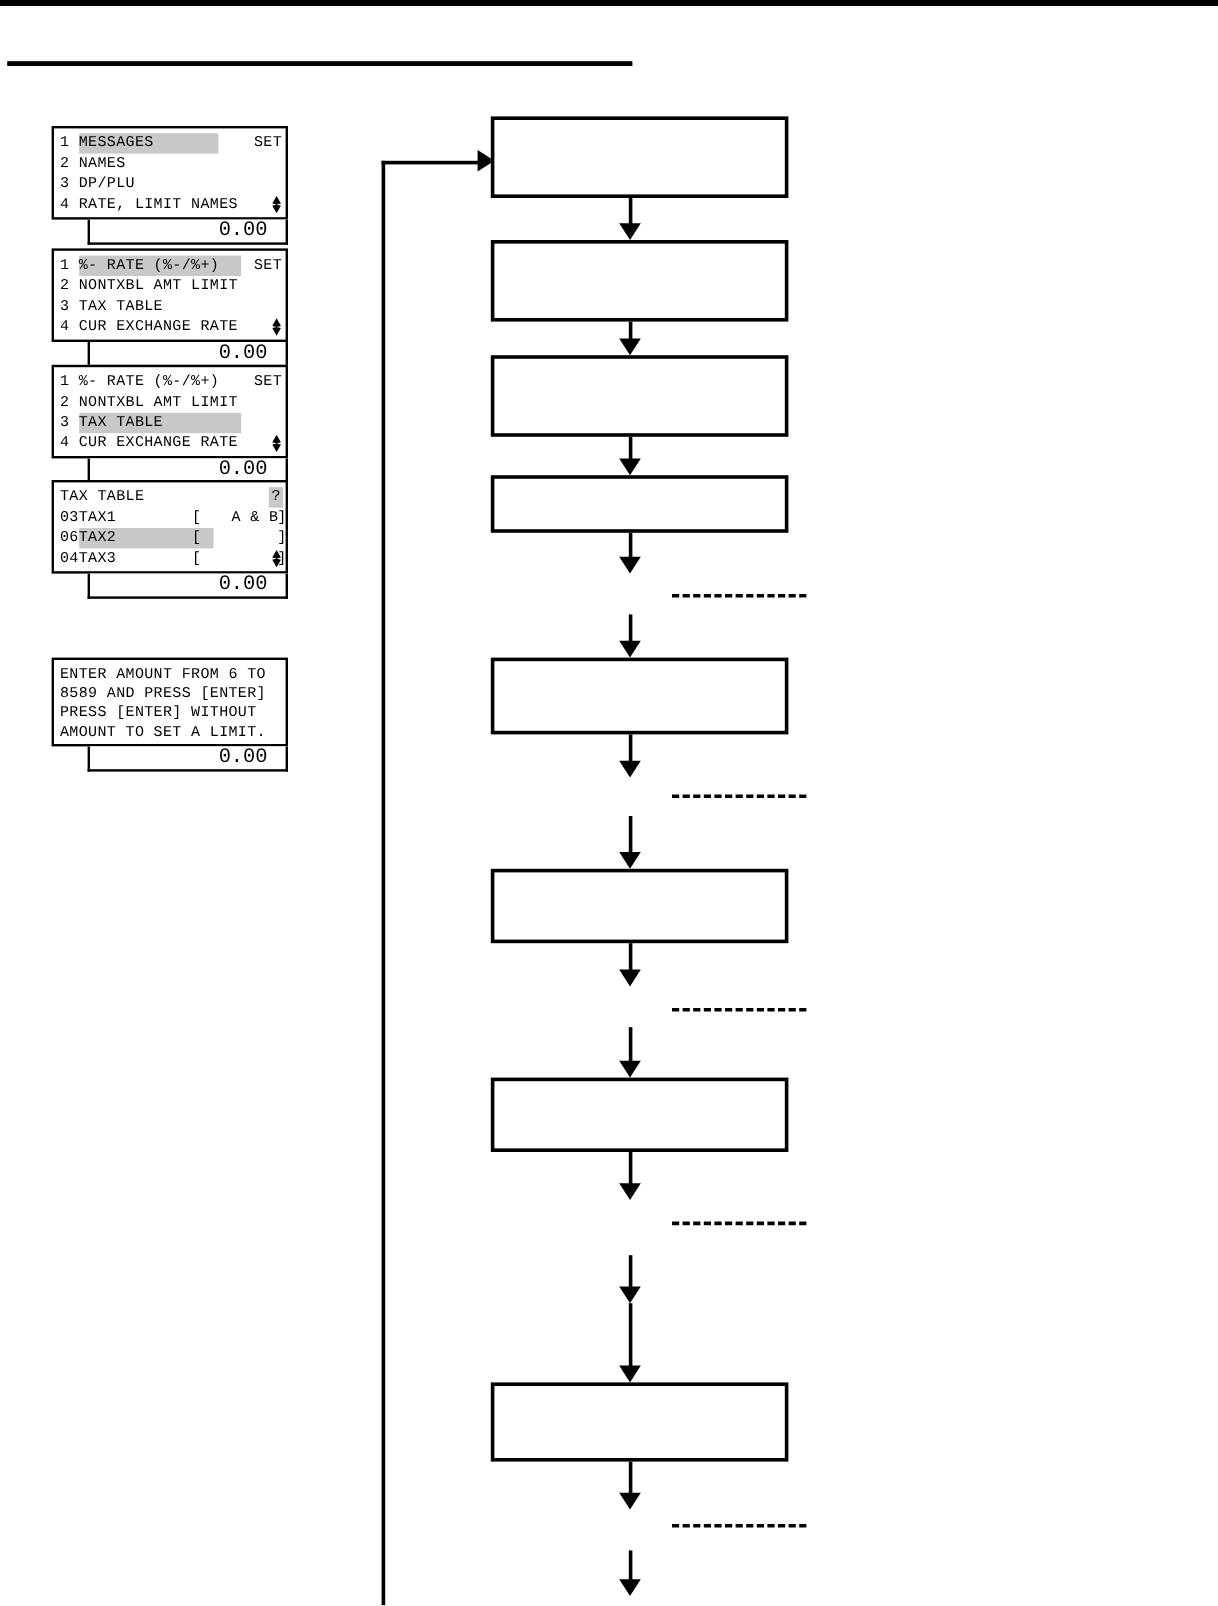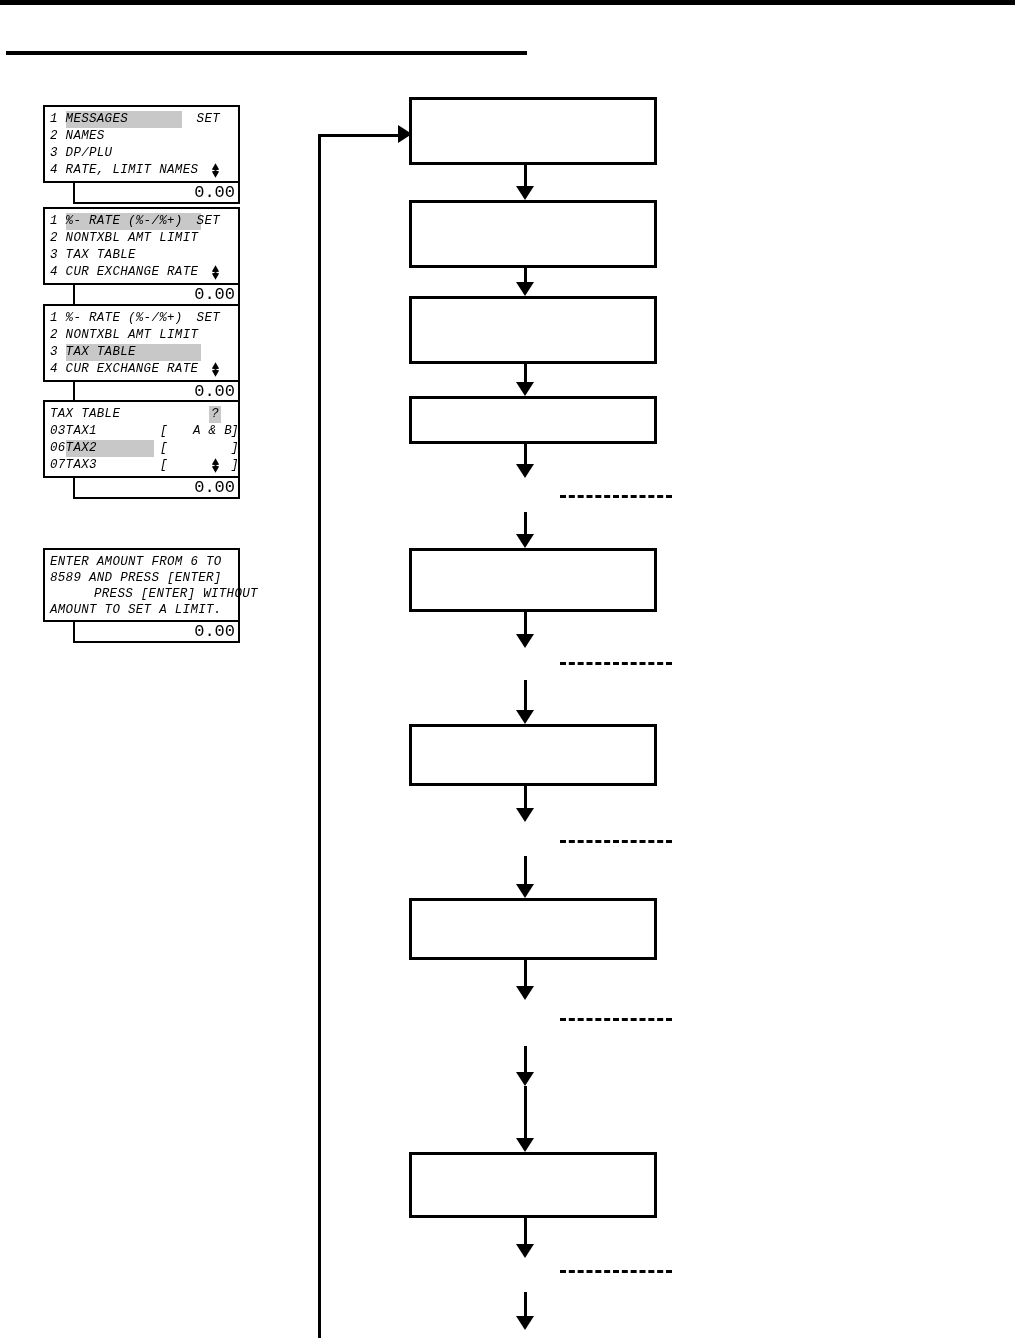--- a/index.html
+++ b/index.html
@@ -41,22 +41,21 @@
   .lcd {
     position: absolute;
     box-sizing: border-box;
     border: 2px solid #000000;
     background: #ffffff;
     font-family: "Liberation Mono", "DejaVu Sans Mono", monospace;
     font-size: 12.5px;
     line-height: 17px;
     letter-spacing: 0.3px;
     color: #000000;
-    padding: 4px 16px 3px 5px;
-    font-style: italic;
+    padding: 4px 1px 3px 5px;
   }
   .lcd-row {
     position: relative;
     height: 17px;
     white-space: pre;
   }
   .hl {
     background: #c8c8c8;
   }
   .lcd-right {
@@ -85,21 +84,21 @@
     box-sizing: border-box;
     border: 2px solid #000000;
     border-top: none;
     background: #ffffff;
     height: 21px;
     text-align: right;
     font-family: "Liberation Mono", "DejaVu Sans Mono", monospace;
     font-size: 17px;
     line-height: 19px;
     color: #000000;
-    padding-right: 3px;
+    padding-right: 15px;
     overflow: hidden;
   }
 
   
   .fc-box {
     position: absolute;
     box-sizing: border-box;
     border: 3px solid #000000;
     background: #ffffff;
   }
@@ -174,30 +173,30 @@
         <div class="lcd-row"><span>2 </span><span>NONTXBL AMT LIMIT</span></div>
         <div class="lcd-row"><span>3 </span><span class="hl" style="display: inline-block; width: 135px;">TAX TABLE</span></div>
         <div class="lcd-row"><span>4 </span><span>CUR EXCHANGE RATE</span><span class="scroll-diamond"><svg viewBox="0 0 10 16" width="9" height="15">
               <path d="M5 0 L9 7 L5 8 L1 7 Z M5 16 L1 9 L5 8 L9 9 Z" fill="#000"></path>
             </svg></span></div>
       </div>
       <div class="amount-bar" style="left: 73px; top: 382px; width: 167px;"><span>0.00</span></div>
       <div class="lcd" style="left: 43px; top: 400px; width: 197px; height: 78px;">
         <div class="lcd-row"><span>TAX TABLE</span><span class="lcd-qmark">?</span></div>
         <div class="lcd-row"><span>03</span><span>TAX1</span><span style="position: absolute; left: 110px; top: 0px; width: 72px;">[</span><span style="position: absolute; left: 118px; top: 0px; width: 64px; text-align: right;">A &amp; B</span><span style="position: absolute; left: 181px; top: 0px;">]</span></div>
-        <div class="lcd-row"><span>06</span><span class="hl" style="display: inline-block; width: 88px;">TAX2</span><span style="position: absolute; left: 110px; top: 0px; width: 72px;">[</span><span style="position: absolute; left: 118px; top: 0px; width: 64px; text-align: right;"></span><span style="position: absolute; left: 181px; top: 0px;">]</span></div>
-        <div class="lcd-row"><span>07</span><span>TAX3</span><span style="position: absolute; left: 110px; top: 0px; width: 72px;">[</span><span style="position: absolute; left: 118px; top: 0px; width: 64px; text-align: right;"></span><span style="position: absolute; left: 181px; top: 0px;">]</span><span class="scroll-diamond"><svg viewBox="0 0 10 16" width="9" height="15">
+        <div class="lcd-row"><span>06</span><span class="hl" style="display: inline-block; width: 112px;">TAX2</span><span style="position: absolute; left: 110px; top: 0px; width: 72px;">[</span><span style="position: absolute; left: 118px; top: 0px; width: 64px; text-align: right;"></span><span style="position: absolute; left: 181px; top: 0px;">]</span></div>
+        <div class="lcd-row"><span>04</span><span>TAX3</span><span style="position: absolute; left: 110px; top: 0px; width: 72px;">[</span><span style="position: absolute; left: 118px; top: 0px; width: 64px; text-align: right;"></span><span style="position: absolute; left: 181px; top: 0px;">]</span><span class="scroll-diamond"><svg viewBox="0 0 10 16" width="9" height="15">
               <path d="M5 0 L9 7 L5 8 L1 7 Z M5 16 L1 9 L5 8 L9 9 Z" fill="#000"></path>
             </svg></span></div>
       </div>
       <div class="amount-bar" style="left: 73px; top: 478px; width: 167px;"><span>0.00</span></div>
       <div class="lcd" style="left: 43px; top: 548px; width: 197px; height: 74px; line-height: 16px;">
         <div class="lcd-row" style="height: 16px;">ENTER AMOUNT FROM 6 TO</div>
         <div class="lcd-row" style="height: 16px;">8589 AND PRESS [ENTER]</div>
-        <div class="lcd-row" style="height: 16px; margin-left: 44px;">PRESS [ENTER] WITHOUT</div>
+        <div class="lcd-row" style="height: 16px;">PRESS [ENTER] WITHOUT</div>
         <div class="lcd-row" style="height: 16px;">AMOUNT TO SET A LIMIT.</div>
       </div>
       <div class="amount-bar" style="left: 73px; top: 622px; width: 167px;"><span>0.00</span></div>
     </div>
   <div id="layer-flow">
       <div class="conn-v" style="left: 318px; top: 134px; height: 1204px;"></div>
       <div class="conn-h" style="left: 318px; top: 134px; width: 82px;"></div>
       <div class="conn-arrow" style="left: 398px; top: 125px;"></div>
       <div class="fc-box" style="left: 409px; top: 97px; width: 248px; height: 68px;"></div>
       <div class="fc-box" style="left: 409px; top: 200px; width: 248px; height: 68px;"></div>

